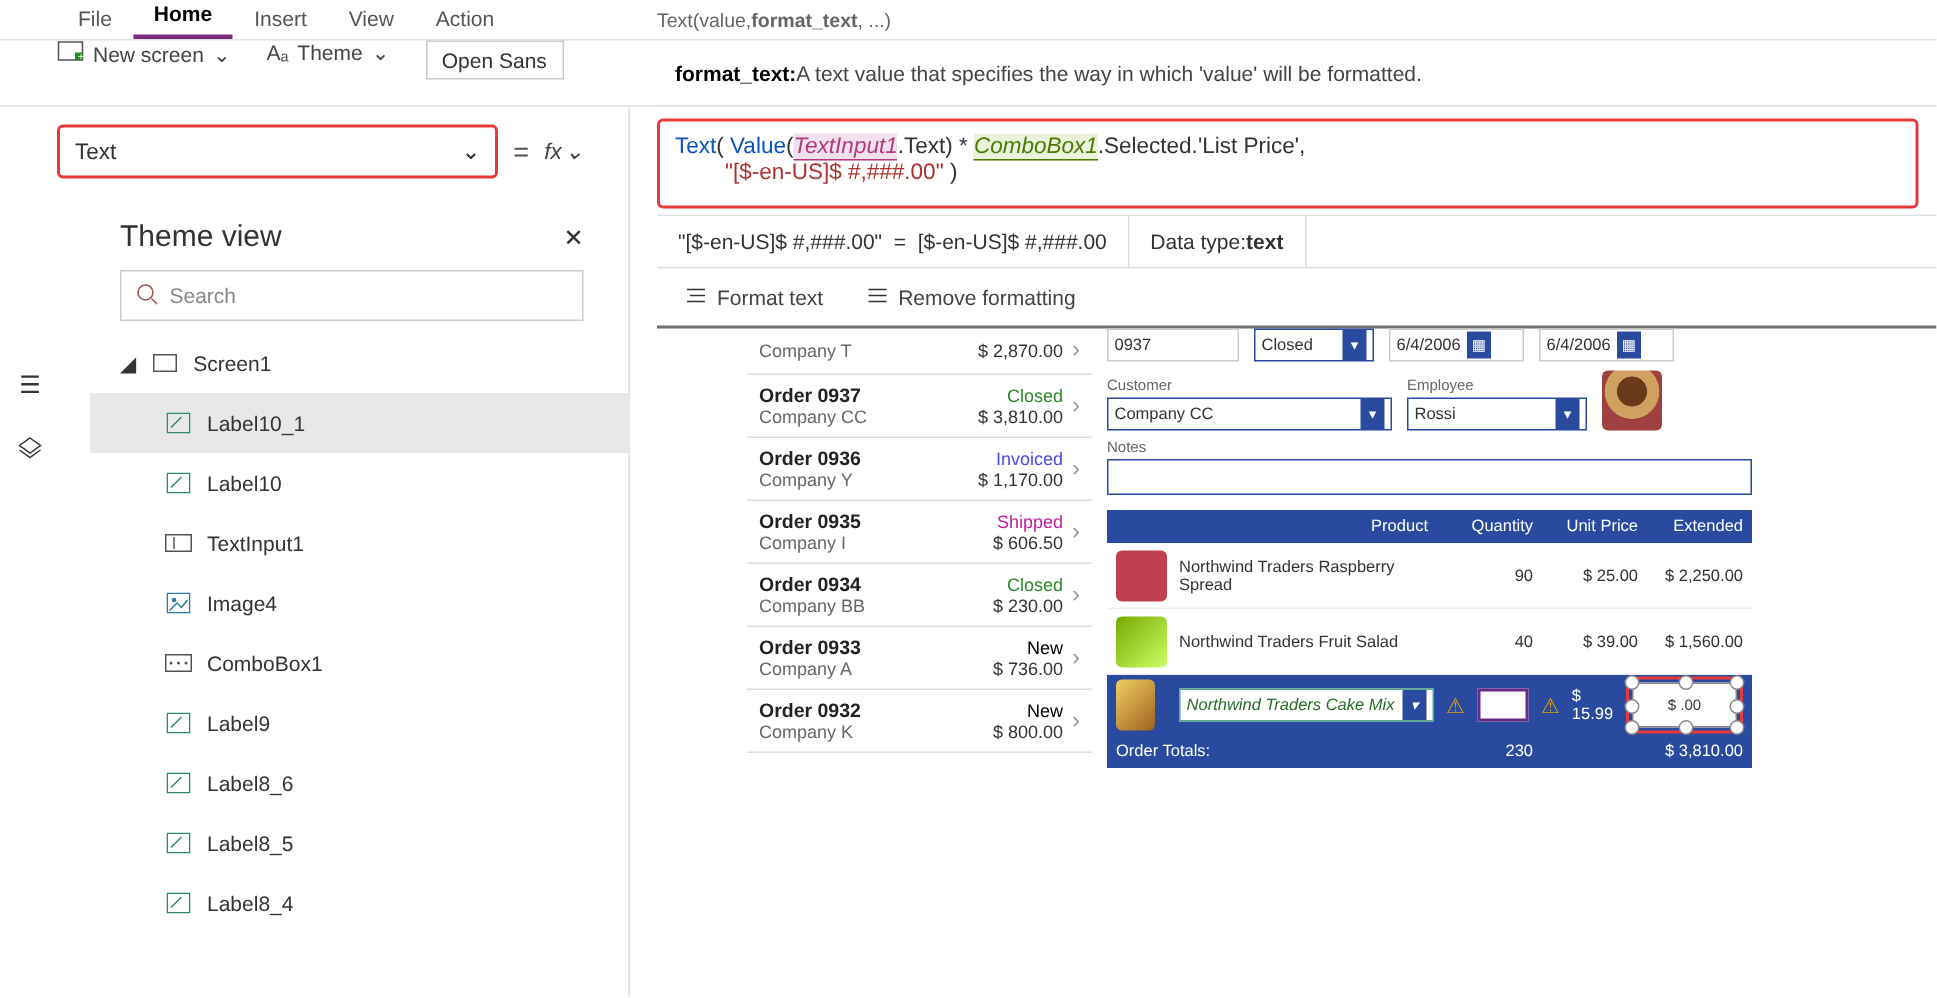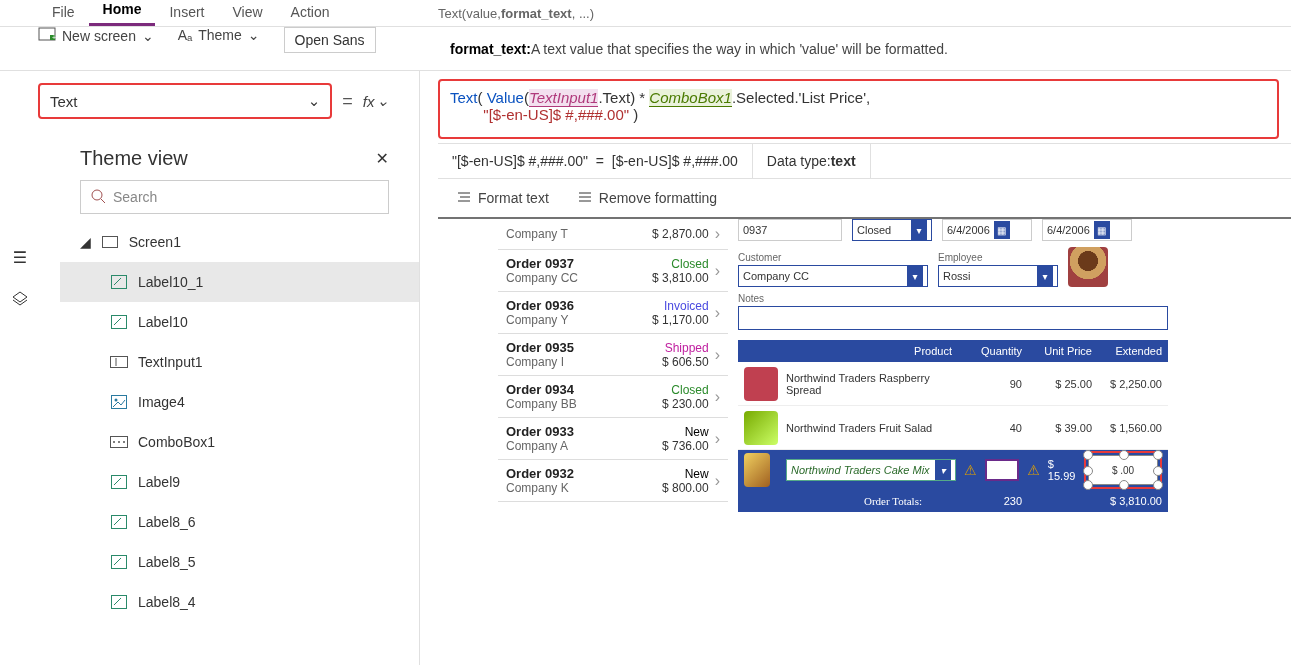--- a/index.html
+++ b/index.html
@@ -70,21 +70,21 @@
 .prow .pname { flex:1;}
 .prow .pn { width:70px; text-align:right;}
 .editrow { background:#2a4aa0; display:flex; align-items:center; height:40px; padding:0 6px; gap:8px;}
 .editrow .combo { background:#fff; border:1px solid #5a8; height:22px; flex:0 0 170px; display:flex; align-items:center; padding:0 4px; font-size:11px; font-style:italic; color:#2a6a2a;}
 .editrow .qty { background:#fff; border:2px solid #6a2a8a; height:22px; width:44px;}
 .editrow .up { color:#fff; font-size:11px;}
 .editrow .ext { background:#fff; border:1px solid #888; height:30px; width:70px; display:flex; align-items:center; justify-content:center; font-size:10px;}
 .extwrap { border:2px solid #e83a3a; padding:2px; border-radius:3px;}
 .warn { color:#e0a000; font-size:14px; }
 .totals { background:#2a4aa0; color:#fff; display:flex; height:22px; align-items:center; font-size:11px; padding:0 6px;}
-.totals span:nth-child(1){flex:1; text-align:right; padding-right:30px;font-family:Liberation Serif, serif;} .totals span{width:70px; text-align:right;}
+.totals span:nth-child(1){flex:1; text-align:left; padding-right:30px;} .totals span{width:70px; text-align:right;}
 .x-icon::before { content:"✕"; }
 .handles { position:relative; width:70px; height:30px;}
 .handles .h { position:absolute; width:10px; height:10px; border:1px solid #888; border-radius:50%; background:#fff;}
 </style>
 </head>
 <body>
 
 <div class="topbar">
   <div class="tab">File</div>
   <div class="tab active">Home</div>
@@ -369,21 +369,21 @@
           <div style="text-align:right">
             <div class="status st-new">New</div>
             <div class="price">$ 800.00</div>
           </div>
           <div class="chev">›</div>
         </div>
       </div>
 
     <div class="detail">
       <div class="drow">
-        <div class="dfield" style="width:104px">
+        <div class="dfield" style="width:88px">
             <div class="ddate">
               <span>0937</span>
             </div>
           </div>
         <div class="dfield" style="width:80px">
             <div class="dinput">
               <span>Closed</span>
               <span class="chevd">▾</span>
             </div>
           </div>

